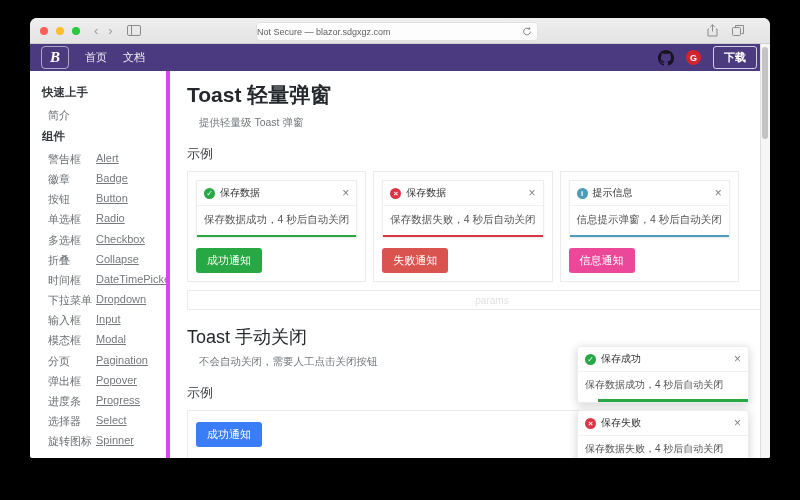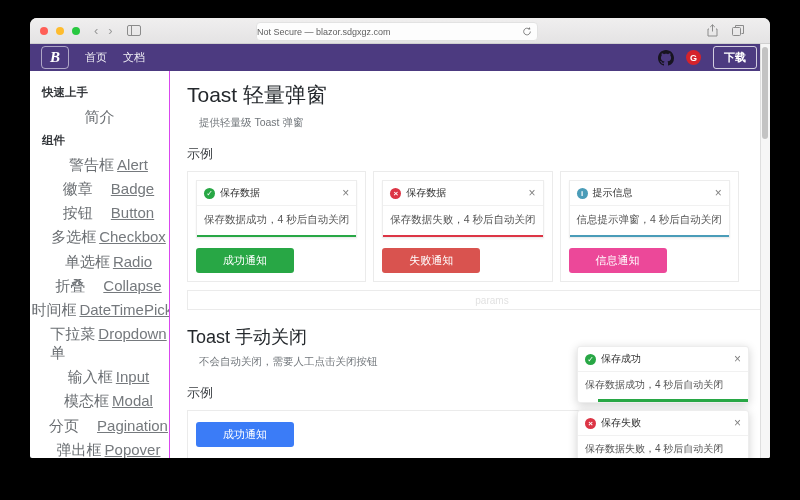--- a/index.html
+++ b/index.html
@@ -26,39 +26,39 @@
             display:flex;align-items:center;justify-content:center;color:#fff;
             font-family:"Liberation Serif","DejaVu Serif",serif;font-style:italic;font-weight:bold;font-size:15px;}
   .nav-link{color:rgba(255,255,255,.92);font-size:11px;cursor:pointer;}
   .nav-right{margin-left:auto;display:flex;gap:12px;align-items:center;margin-right:2px;}
   .gitee{width:15px;height:15px;border-radius:50%;background:#d5232b;color:#fff;font-size:9px;
          font-weight:bold;display:flex;align-items:center;justify-content:center;}
   .dl-btn{border:1px solid rgba(255,255,255,.75);border-radius:3px;color:#fff;font-size:11px;
           font-weight:bold;padding:3px 10px;background:transparent;cursor:pointer;}
   
   .body-row{display:flex;height:387px;position:relative;}
-  .sidebar{width:140px;box-sizing:border-box;border-right:1px solid #d946ef;
+  .sidebar{width:140px;box-sizing:border-box;border-right:4px solid #d946ef;
            padding:10px 0 0 12px;overflow:hidden;flex:none;}
   .sb-header{font-size:11.5px;color:#33363a;font-weight:bold;padding:4px 0 5px;}
-  .sb-item{display:flex;font-size:15px;color:#6b6f73;padding:2.6px 0 2.6px 6px;cursor:pointer;justify-content:center;}
+  .sb-item{display:flex;font-size:11px;color:#6b6f73;padding:2.6px 0 2.6px 6px;cursor:pointer;}
   .sb-item .zh{width:48px;flex:none;}
   .sb-item .en{color:#75797d;text-decoration:underline;}
   .main{flex:1;position:relative;padding:4px 16px 0 17px;box-sizing:border-box;overflow:hidden;}
   
-  .h1{font-size:21px;color:#24282c;font-weight:400;margin:6px 0 7px;}
+  .h1{font-size:21px;color:#24282c;font-weight:700;margin:6px 0 7px;}
   .h2{font-size:18px;color:#24282c;font-weight:500;margin:15px 0 6px;}
   .desc{font-size:10.5px;color:#70757a;margin:0 12px 4px;}
   .example{font-size:13px;color:#3a3e42;margin:15px 0 8px;}
   .demo-grid{display:flex;gap:7px;width:550px;}
   .demo-cell{flex:1;border:1px solid #ebebeb;padding:8px;}
   .demo-footer{width:610px;box-sizing:border-box;border:1px solid #ebebeb;height:20px;line-height:20px;
                text-align:center;font-size:10px;color:#e2e2e2;margin-top:8px;}
   .demo-box{width:550px;box-sizing:border-box;border:1px solid #ebebeb;padding:11px 8px;}
   .demo-btn{display:inline-block;border:none;border-radius:3px;color:#fff;font-size:11px;
-            padding:5px 27px;margin-top:10px;cursor:pointer;}
+            padding:5px 11px;margin-top:10px;cursor:pointer;}
   .manual-btn{margin-top:0;}
   
   .toast{background:#fff;border:1px solid #ededed;box-shadow:0 1px 2px rgba(0,0,0,.05);}
   .t-head{display:flex;align-items:center;gap:5px;padding:5px 7px;border-bottom:1px solid #f1f1f1;}
   .t-icon{width:11px;height:11px;border-radius:50%;color:#fff;font-size:8px;line-height:11px;
           text-align:center;font-weight:bold;flex:none;}
   .t-title{font-size:10px;color:#333;white-space:nowrap;}
   .t-close{margin-left:auto;color:#808080;font-size:12px;line-height:1;cursor:pointer;}
   .t-body{padding:7px 7px 8px;font-size:10.5px;color:#555;white-space:nowrap;overflow:hidden;}
   .t-bar{height:2px;display:flex;}
@@ -153,28 +153,28 @@
         </div>
         <div class="sb-item">
           <span class="zh">徽章</span>
           <span class="en">Badge</span>
         </div>
         <div class="sb-item">
           <span class="zh">按钮</span>
           <span class="en">Button</span>
         </div>
         <div class="sb-item">
+          <span class="zh">单选框</span>
+          <span class="en">Radio</span>
+        </div>
+        <div class="sb-item">
           <span class="zh">多选框</span>
           <span class="en">Checkbox</span>
         </div>
         <div class="sb-item">
-          <span class="zh">单选框</span>
-          <span class="en">Radio</span>
-        </div>
-        <div class="sb-item">
           <span class="zh">折叠</span>
           <span class="en">Collapse</span>
         </div>
         <div class="sb-item">
           <span class="zh">时间框</span>
           <span class="en">DateTimePicker</span>
         </div>
         <div class="sb-item">
           <span class="zh">下拉菜单</span>
           <span class="en">Dropdown</span>
@@ -191,20 +191,24 @@
           <span class="zh">分页</span>
           <span class="en">Pagination</span>
         </div>
         <div class="sb-item">
           <span class="zh">弹出框</span>
           <span class="en">Popover</span>
         </div>
         <div class="sb-item">
           <span class="zh">进度条</span>
           <span class="en">Progress</span>
+        </div>
+        <div class="sb-item">
+          <span class="zh">选择器</span>
+          <span class="en">Select</span>
         </div>
         <div class="sb-item">
           <span class="zh">旋转图标</span>
           <span class="en">Spinner</span>
         </div>
       </nav>
 
     <main class="main">
       <div class="h1">Toast 轻量弹窗</div>
       <div class="desc">提供轻量级 Toast 弹窗</div>

